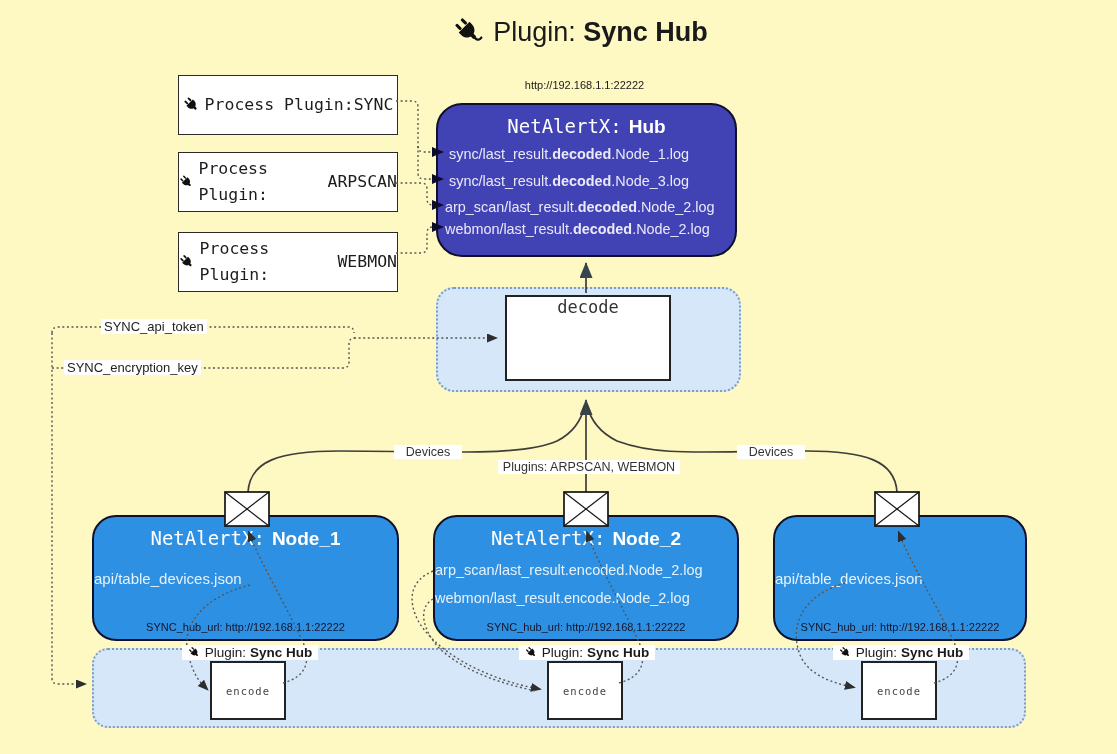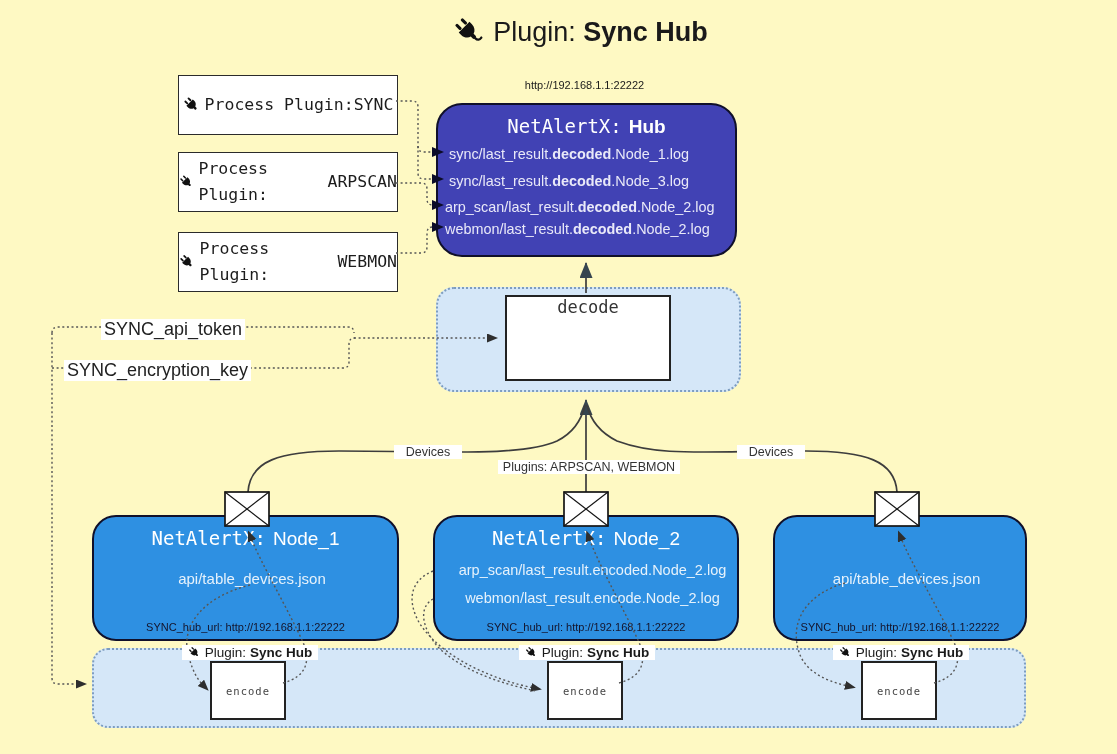--- a/index.html
+++ b/index.html
@@ -27,28 +27,28 @@
   .hub-log{left:11px;right:2px;color:var(--hub-text);font-size:14.4px;white-space:nowrap;line-height:16px;}
   .hub-log b{font-weight:bold;}
   
   .panel{background:var(--panel-bg);border:2px dotted var(--panel-border);}
   .decode-area{left:436px;top:287px;width:301px;height:101px;border-radius:18px;}
   .decode-box{left:505px;top:295px;width:162px;height:82px;background:#fff;border:2px solid #222;
       display:flex;align-items:flex-start;justify-content:center;
       font-family:"DejaVu Sans Mono","Liberation Mono",monospace;font-size:17px;color:#333;}
   
   .lab{background:#fff;padding:0 3px;color:#222;z-index:5;white-space:nowrap;}
-  .sec{font-size:18px;}
+  .sec{font-size:13px;}
   .edge{font-size:12.5px;color:#333;text-align:center;}
   
   .node{top:515px;height:122px;background:var(--node-bg);border:2px solid #10102a;border-radius:24px;}
   .node-title{left:0;right:0;top:10px;text-align:center;color:#fff;font-size:19px;white-space:nowrap;}
   .node-title .pre{font-family:"DejaVu Sans Mono","Liberation Mono",monospace;}
-  .node-title .nm{font-weight:normal;margin-left:7px;}
-  .node-file{left:0;right:0;text-align:center;color:rgba(255,255,255,.88);white-space:nowrap;padding-left:13px;}
+  .node-title .nm{font-weight:bold;margin-left:7px;}
+  .node-file{left:0;right:0;color:rgba(255,255,255,.88);white-space:nowrap;}
   .node-url{left:0;right:0;bottom:6px;text-align:center;font-size:11px;color:#14142b;white-space:nowrap;}
   
   .strip{left:92px;top:648px;width:930px;height:76px;border-radius:16px;}
   .encode-box{top:661px;width:72px;height:55px;background:#fff;border:2px solid #222;z-index:3;
       display:flex;align-items:center;justify-content:center;
       font-family:"DejaVu Sans Mono","Liberation Mono",monospace;font-size:10.5px;color:#444;letter-spacing:1px;}
   .plugin-lab{top:645px;width:136px;display:flex;align-items:center;justify-content:center;gap:3px;
       background:#fff;z-index:5;font-size:13.5px;color:#1a1a1a;white-space:nowrap;}
   .plugin-lab .plug{width:14px;height:14px;}
   .plugin-lab b{font-weight:bold;}

